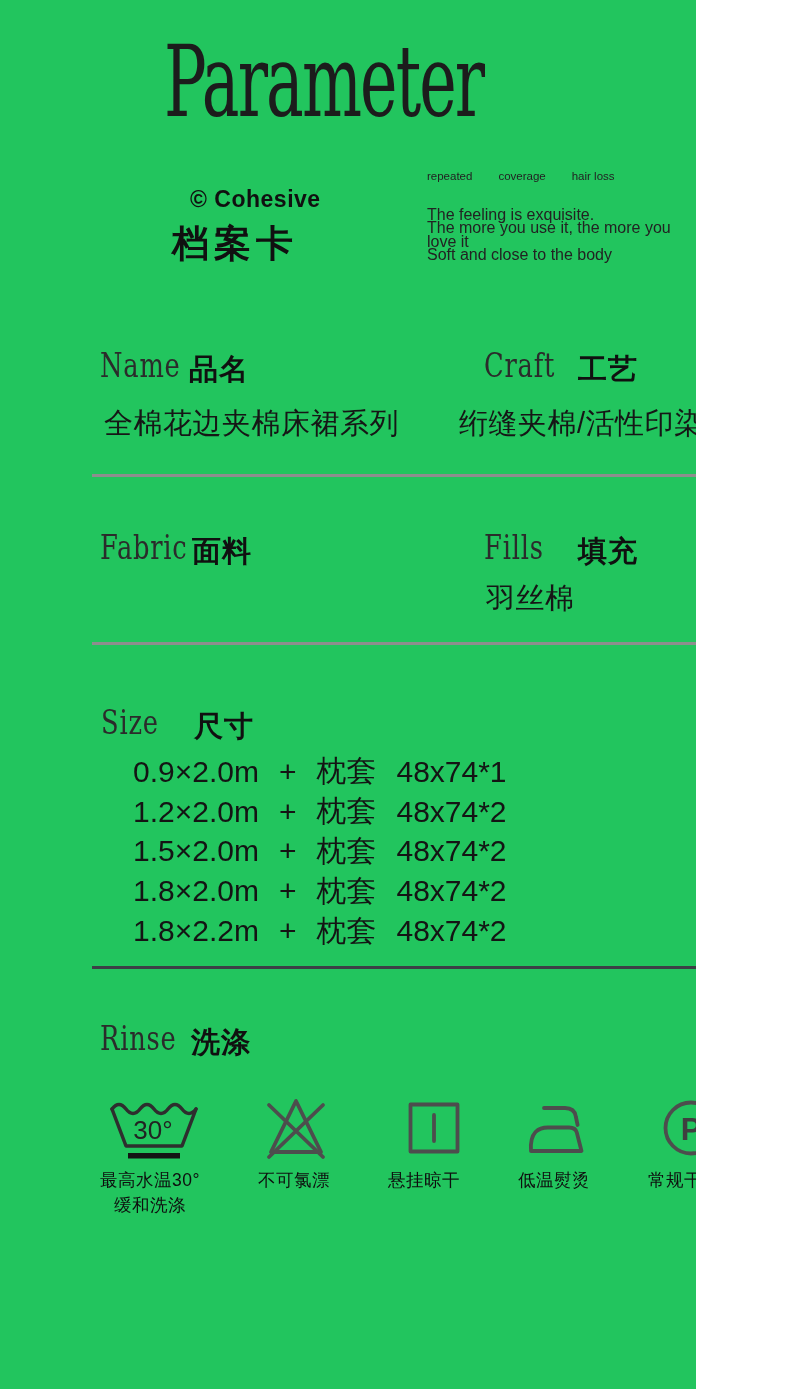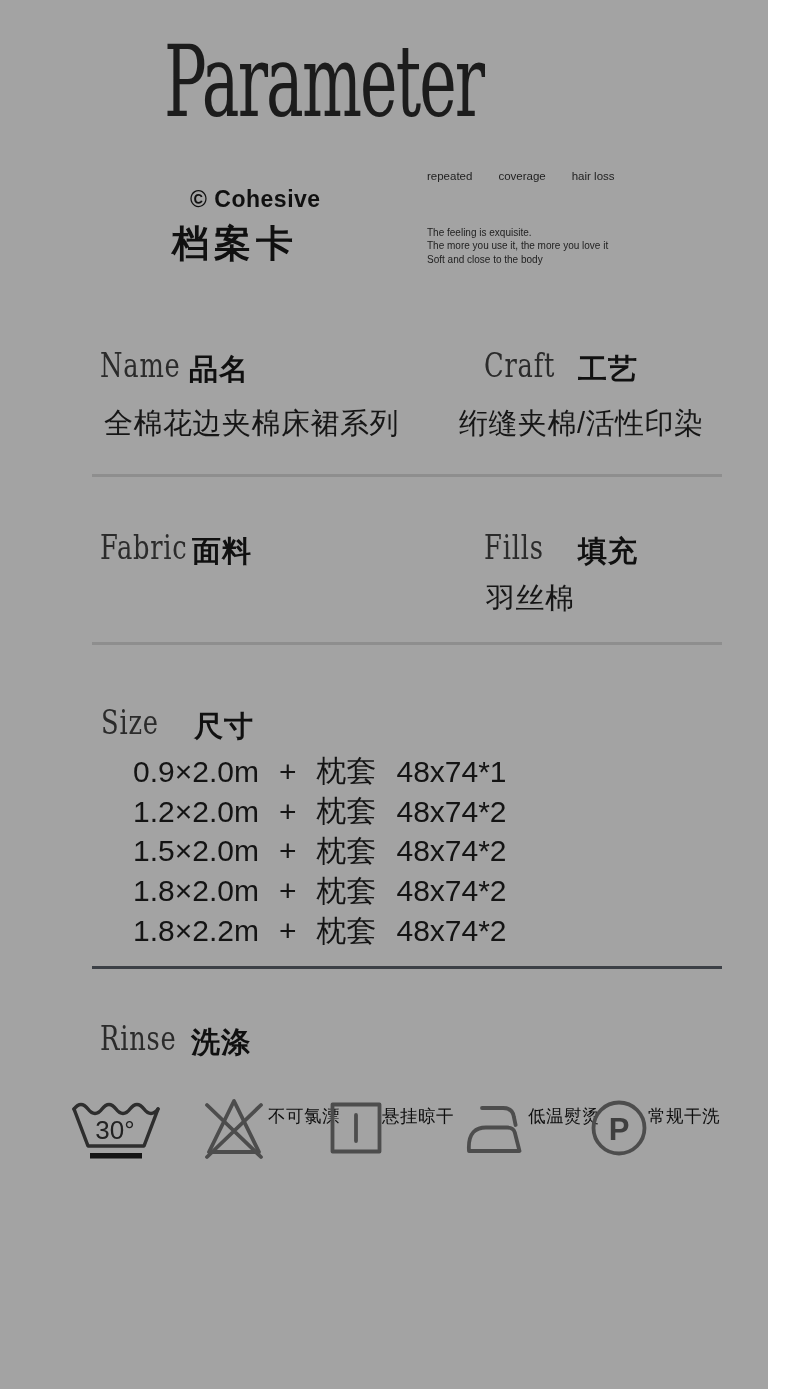--- a/index.html
+++ b/index.html
@@ -1,42 +1,42 @@
 <!DOCTYPE html>
 <html><head>
 <meta charset="utf-8">
 <style>
   html,body{margin:0;padding:0;background:#ffffff;}
   body{width:790px;height:1389px;font-family:"Liberation Sans","DejaVu Sans",sans-serif;color:#141414;}
-  .page{position:relative;width:768px;height:1389px;background:#a3a3a3;overflow:hidden;}
+  .page{position:relative;width:696px;height:1389px;background:#22c55e;overflow:hidden;}
 
   .title{position:absolute;left:164px;top:30px;margin:0;font-family:"DejaVu Serif",serif;
          font-weight:400;font-size:99px;line-height:1.05;letter-spacing:-3px;
          transform:scaleX(0.64);transform-origin:left top;color:#1c1c1c;}
 
   .brand{position:absolute;left:150px;top:186px;font-size:23px;font-weight:700;color:#101010;letter-spacing:.5px;margin-left:40px;}
   .brand-sub{position:absolute;left:172px;top:219px;font-size:37px;font-weight:700;letter-spacing:5px;color:#101010;}
 
   .tags{position:absolute;left:427px;top:170px;display:flex;gap:26px;font-size:11.5px;color:#222;text-align:right;}
-  .tagline{position:absolute;left:427px;top:226px;font-size:10px;line-height:13.4px;color:#222;}
+  .tagline{position:absolute;left:427px;top:208px;font-size:16px;line-height:13.4px;color:#222;}
 
   .en{position:absolute;font-family:"DejaVu Serif",serif;font-weight:400;font-size:33px;
       display:inline-block;transform:scaleX(0.78);transform-origin:left top;
       letter-spacing:1px;color:#2b2b2b;white-space:nowrap;}
   .zh{position:absolute;font-size:29px;font-weight:700;letter-spacing:1px;color:#101010;white-space:nowrap;}
   .val{position:absolute;font-size:29px;color:#161616;letter-spacing:.5px;white-space:nowrap;}
 
   .divider{position:absolute;left:92px;width:630px;height:3px;background:#8e8e8e;}
   .divider.dark{height:2.5px;background:#3c4046;}
 
   .size-list{position:absolute;left:133px;top:752px;display:flex;flex-direction:column;}
   .size-row{height:39.8px;display:flex;align-items:center;gap:20px;font-size:30px;color:#141414;white-space:nowrap;}
 
   .care{position:absolute;left:70px;top:1096px;width:650px;display:flex;}
-  .care-item{width:130px;display:flex;align-items:flex-start;}
+  .care-item{width:130px;display:flex;flex-direction:column;align-items:flex-end;}
   .care-icon{height:64px;display:flex;align-items:center;justify-content:center;}
   .care-label{margin-top:8px;font-size:17.5px;line-height:25px;color:#0e0e0e;text-align:center;letter-spacing:.5px;white-space:nowrap;}
 
   .stroke-dark{stroke:#2e2e2e;stroke-width:3.5;fill:none;stroke-linejoin:round;stroke-linecap:round;}
   .stroke-gray{stroke:#4d4d4d;stroke-width:3.8;fill:none;stroke-linejoin:round;stroke-linecap:round;}
   .tub-text{font-family:"Liberation Sans",sans-serif;font-size:26px;fill:#222;text-anchor:middle;}
   .p-text{font-family:"Liberation Sans",sans-serif;font-size:31px;font-weight:700;fill:#3f3f3f;text-anchor:middle;}
 </style>
 </head>
 <body>
@@ -121,20 +121,24 @@
 
     <div class="care-item">
       <div class="care-icon">
         <svg width="92" height="64" viewBox="0 0 92 64" aria-hidden="true">
           <path class="stroke-dark" d="M4 13 L18 50 H74 L88 13"></path>
           <path class="stroke-dark" d="M4 13 q7 -9 14 0 t14 0 t14 0 t14 0 t14 0 t14 0"></path>
           <text class="tub-text" x="45" y="43">30°</text>
           <rect x="20" y="57" width="52" height="5.5" fill="#141414"></rect>
         </svg>
       </div>
+      <div class="care-label">
+        <div>最高水温30°</div>
+        <div>缓和洗涤</div>
+      </div>
     </div>
 
     <div class="care-item">
       <div class="care-icon">
         <svg width="68" height="64" viewBox="0 0 68 64" aria-hidden="true">
           <path class="stroke-gray" d="M34 5 L9 56 H59 Z"></path>
           <path class="stroke-gray" d="M7 9 L61 61 M61 9 L7 61"></path>
         </svg>
       </div>
       <div class="care-label">

